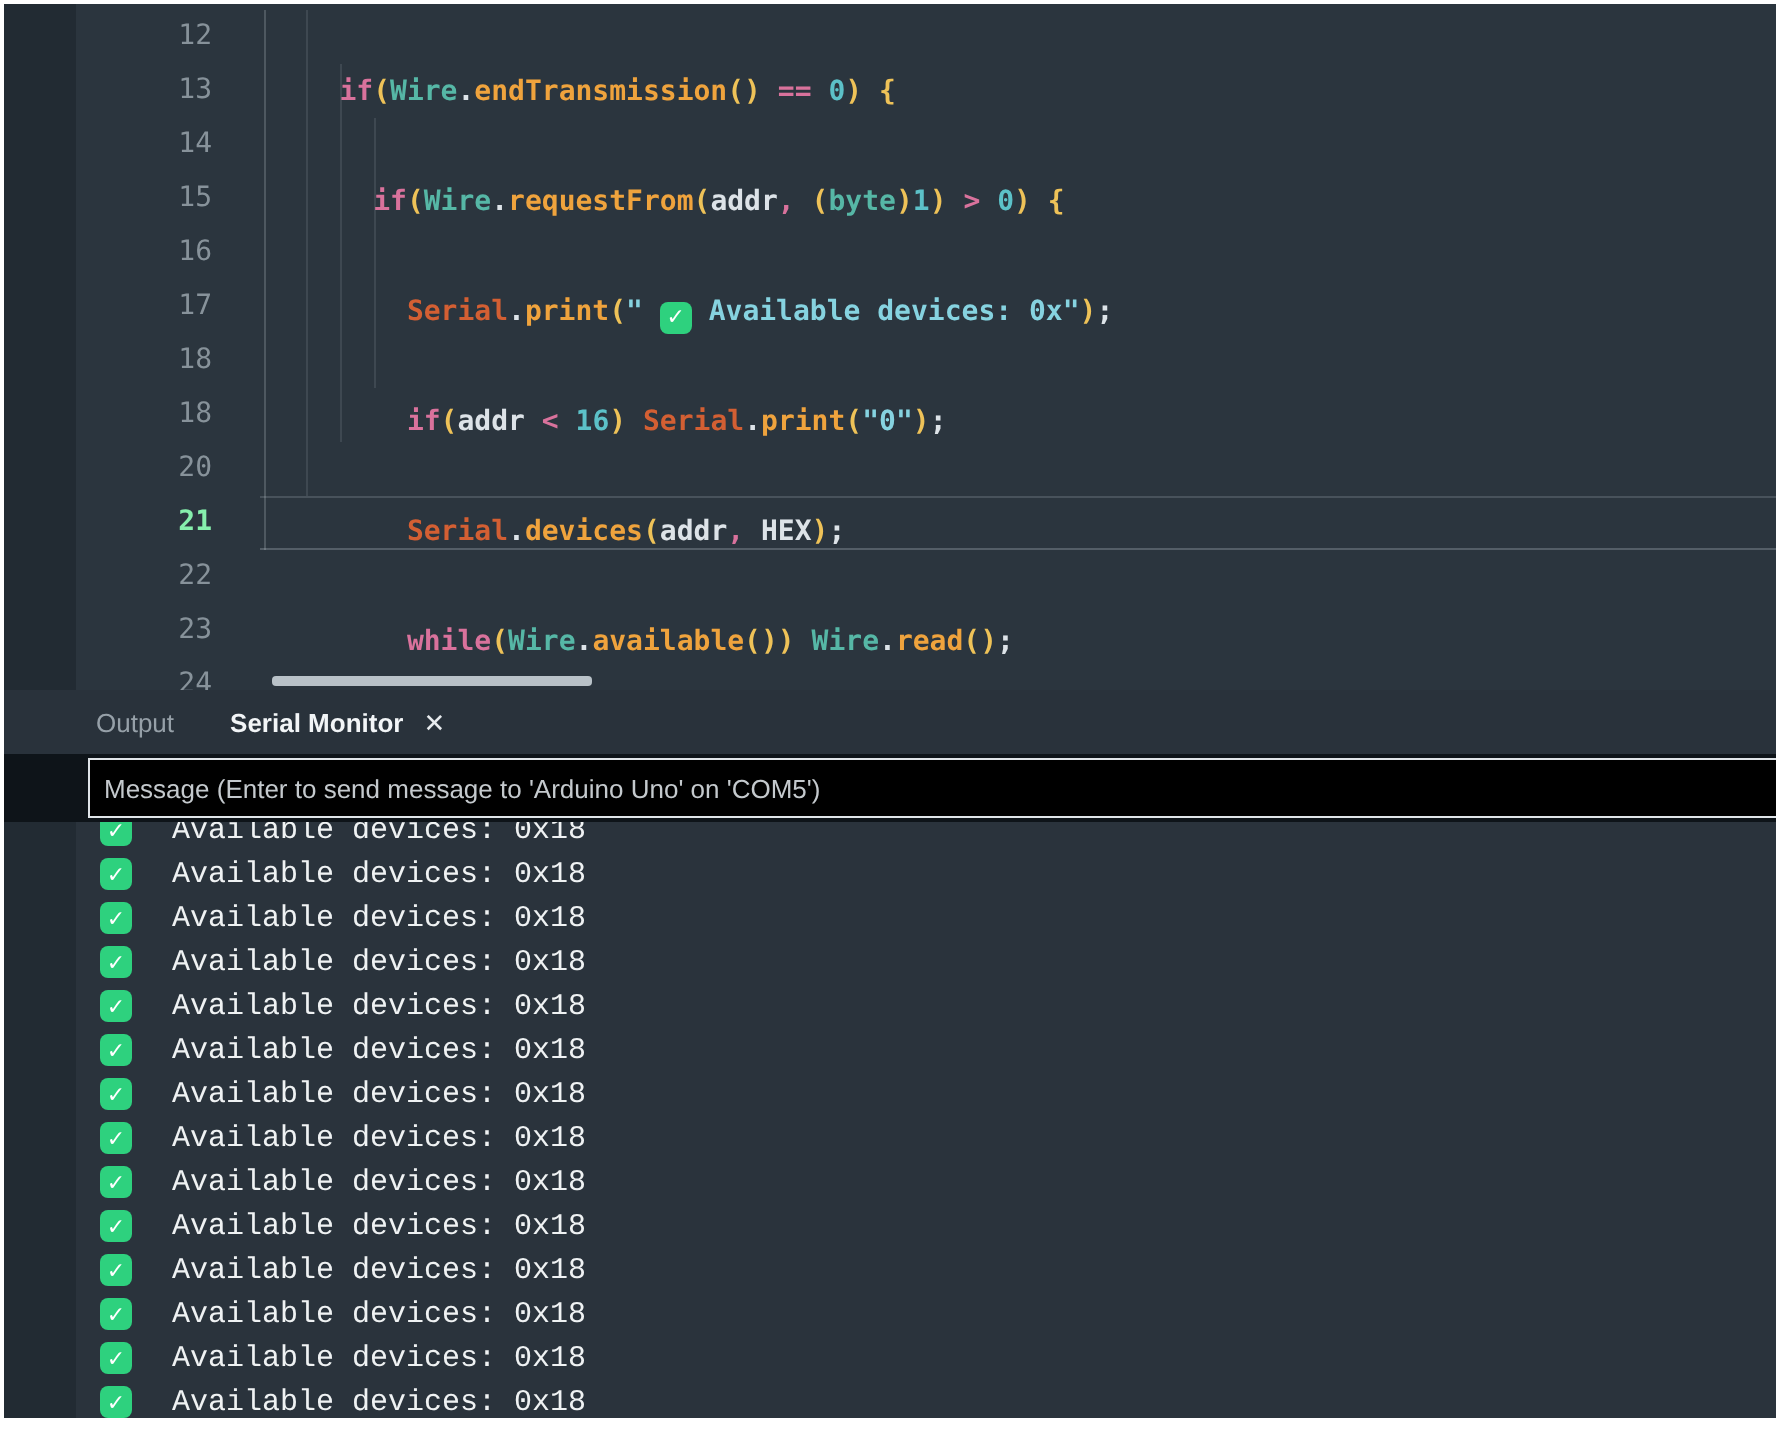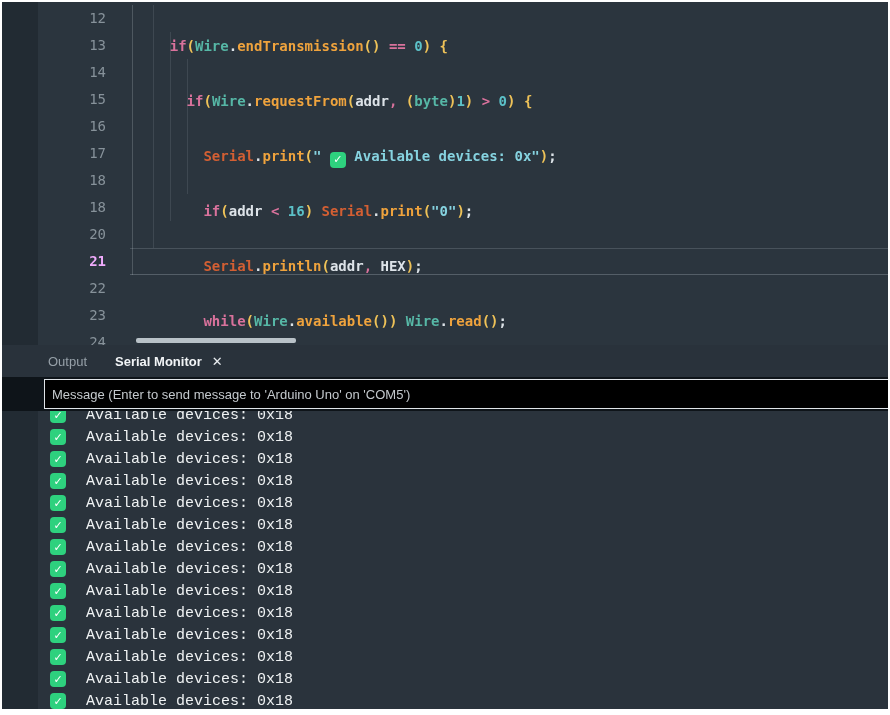--- a/index.html
+++ b/index.html
@@ -7,21 +7,21 @@
               font-family:"Liberation Sans", sans-serif; }
   .app { position:absolute; left:2px; top:2px; width:886px; height:707px;
          background:var(--bg-editor); display:flex; flex-direction:column; overflow:hidden; }
 
   
   .editor { position:relative; height:343px; flex:0 0 343px; background:var(--bg-editor); overflow:hidden; }
   .left-strip { position:absolute; left:0; top:0; width:36px; height:100%; background:var(--bg-strip); }
   .gutter { position:absolute; left:36px; top:3px; width:92px; }
   .lnum { height:27px; line-height:27px; text-align:right; padding-right:24px;
           font-family:"DejaVu Sans Mono", monospace; font-size:14px; color:var(--gutter-fg); }
-  .lnum.active { color:#f0abfc; font-weight:bold; }
+  .lnum.active { color:#86efac; font-weight:bold; }
   .code { position:absolute; left:128px; top:3px; right:0; }
   .cline { height:27px; line-height:27px; white-space:pre; padding-left:6px;
            font-family:"DejaVu Sans Mono", monospace; font-size:14px; font-weight:bold;margin-top:28px; }
   .tk-kw  { color:var(--c-kw); }
   .tk-cls { color:var(--c-cls); }
   .tk-ser { color:var(--c-ser); }
   .tk-fn  { color:var(--c-fn); }
   .tk-par { color:var(--c-par); }
   .tk-num { color:var(--c-num); }
   .tk-str { color:var(--c-str); }
@@ -90,21 +90,21 @@
         <div class="lnum active">21</div>
         <div class="lnum">22</div>
         <div class="lnum">23</div>
         <div class="lnum">24</div>
       </div>
     <div class="code" id="code">
         <div class="cline" style="padding-left: 39.72px;"><span class="tk-kw">if</span><span class="tk-par">(</span><span class="tk-cls">Wire</span><span class="tk-def">.</span><span class="tk-fn">endTransmission</span><span class="tk-par">()</span><span class="tk-def"> </span><span class="tk-kw">==</span><span class="tk-def"> </span><span class="tk-num">0</span><span class="tk-par">)</span><span class="tk-def"> </span><span class="tk-par">{</span></div>
         <div class="cline" style="padding-left: 56.58px;"><span class="tk-kw">if</span><span class="tk-par">(</span><span class="tk-cls">Wire</span><span class="tk-def">.</span><span class="tk-fn">requestFrom</span><span class="tk-par">(</span><span class="tk-def">addr</span><span class="tk-kw">,</span><span class="tk-def"> </span><span class="tk-par">(</span><span class="tk-cls">byte</span><span class="tk-par">)</span><span class="tk-num">1</span><span class="tk-par">)</span><span class="tk-def"> </span><span class="tk-kw">&gt;</span><span class="tk-def"> </span><span class="tk-num">0</span><span class="tk-par">)</span><span class="tk-def"> </span><span class="tk-par">{</span></div>
         <div class="cline" style="padding-left: 73.44px;"><span class="tk-ser">Serial</span><span class="tk-def">.</span><span class="tk-fn">print</span><span class="tk-par">(</span><span class="tk-str">" </span><span class="tk-emoji">✓</span><span class="tk-str"> Available devices: 0x"</span><span class="tk-par">)</span><span class="tk-def">;</span></div>
         <div class="cline" style="padding-left: 73.44px;"><span class="tk-kw">if</span><span class="tk-par">(</span><span class="tk-def">addr</span><span class="tk-def"> </span><span class="tk-kw">&lt;</span><span class="tk-def"> </span><span class="tk-num">16</span><span class="tk-par">)</span><span class="tk-def"> </span><span class="tk-ser">Serial</span><span class="tk-def">.</span><span class="tk-fn">print</span><span class="tk-par">(</span><span class="tk-str">"0"</span><span class="tk-par">)</span><span class="tk-def">;</span></div>
-        <div class="cline" style="padding-left: 73.44px;"><span class="tk-ser">Serial</span><span class="tk-def">.</span><span class="tk-fn">println</span><span class="tk-par">(</span><span class="tk-def">addr</span><span class="tk-kw">,</span><span class="tk-def"> HEX</span><span class="tk-par">)</span><span class="tk-def">;</span></div>
+        <div class="cline" style="padding-left: 73.44px;"><span class="tk-ser">Serial</span><span class="tk-def">.</span><span class="tk-fn">devices</span><span class="tk-par">(</span><span class="tk-def">addr</span><span class="tk-kw">,</span><span class="tk-def"> HEX</span><span class="tk-par">)</span><span class="tk-def">;</span></div>
         <div class="cline" style="padding-left: 73.44px;"><span class="tk-kw">while</span><span class="tk-par">(</span><span class="tk-cls">Wire</span><span class="tk-def">.</span><span class="tk-fn">available</span><span class="tk-par">())</span><span class="tk-def"> </span><span class="tk-cls">Wire</span><span class="tk-def">.</span><span class="tk-fn">read</span><span class="tk-par">()</span><span class="tk-def">;</span></div>
         <div class="cline" style="padding-left: 56.58px;"><span class="tk-par">}</span></div>
         <div class="cline" style="padding-left: 39.72px;"><span class="tk-par">}</span></div>
         <div class="cline" style="padding-left: 22.86px;"><span class="tk-par">}</span></div>
         <div class="cline" style="padding-left: 22.86px;"><span class="tk-fn">delay</span><span class="tk-par">(</span><span class="tk-num">300</span><span class="tk-par">)</span><span class="tk-def">;</span></div>
         <div class="cline" style="padding-left: 6px;"><span class="tk-par">}</span></div>
         <div class="cline" style="padding-left: 6px;"></div>
         <div class="cline" style="padding-left: 6px;"></div>
       </div>
     <div class="hthumb"></div>

